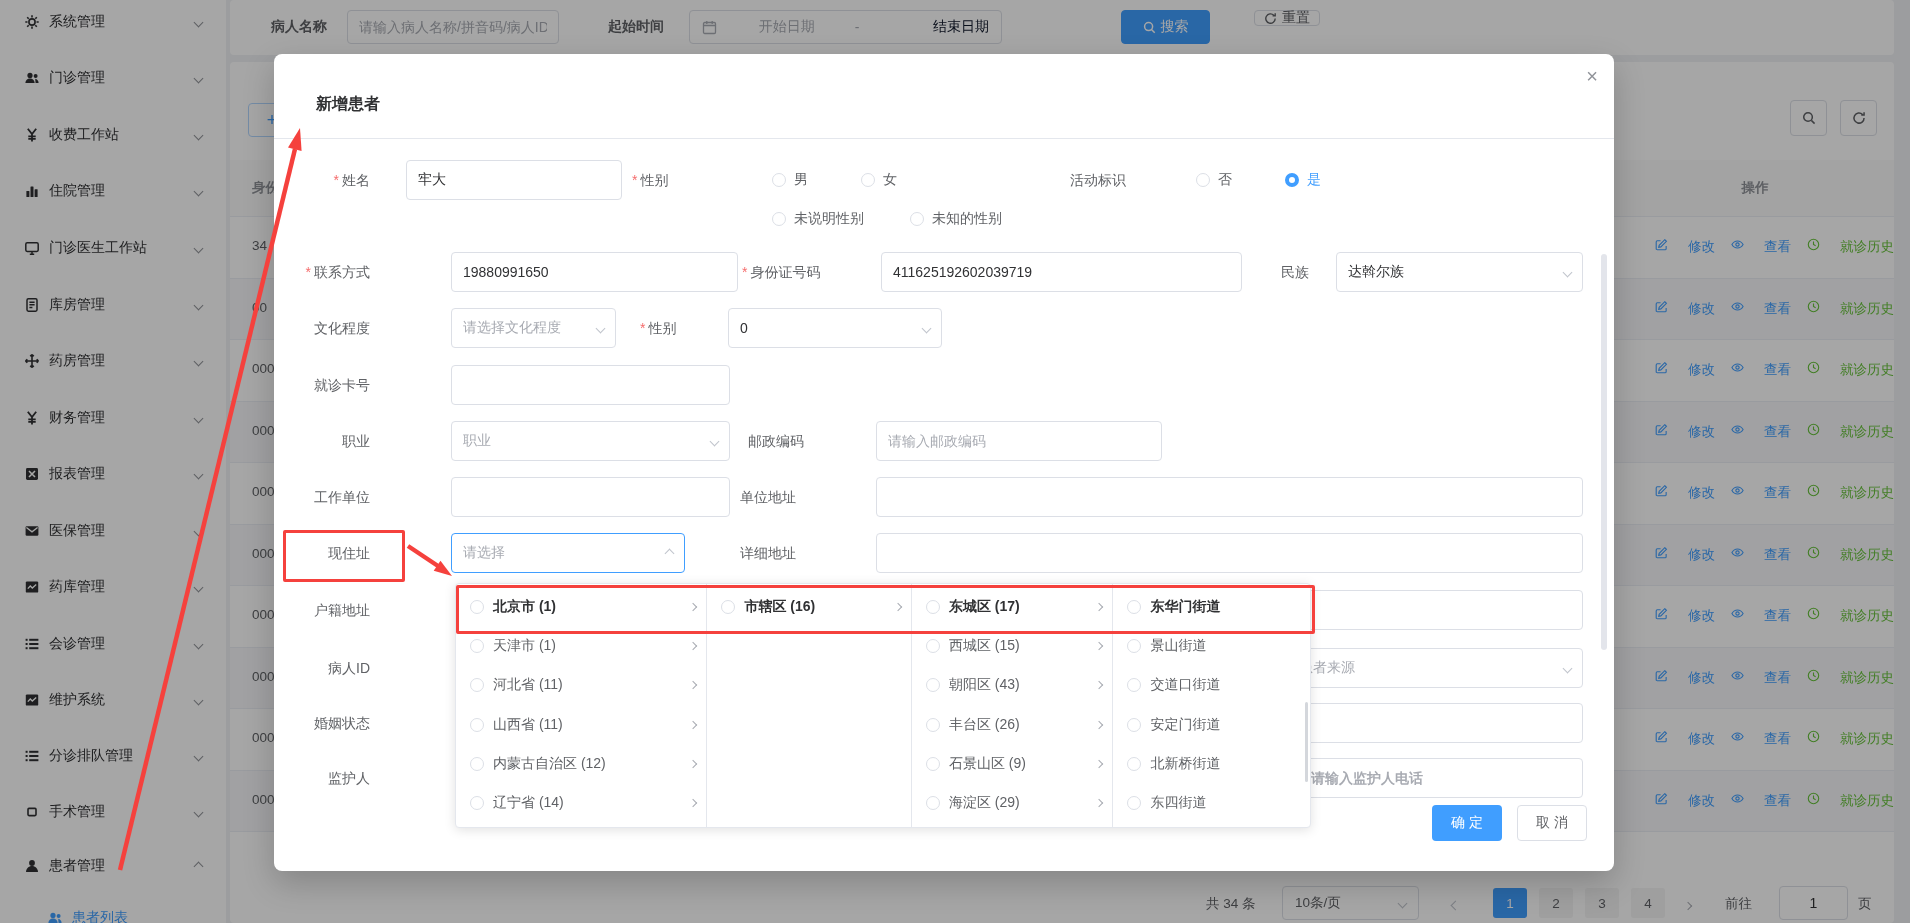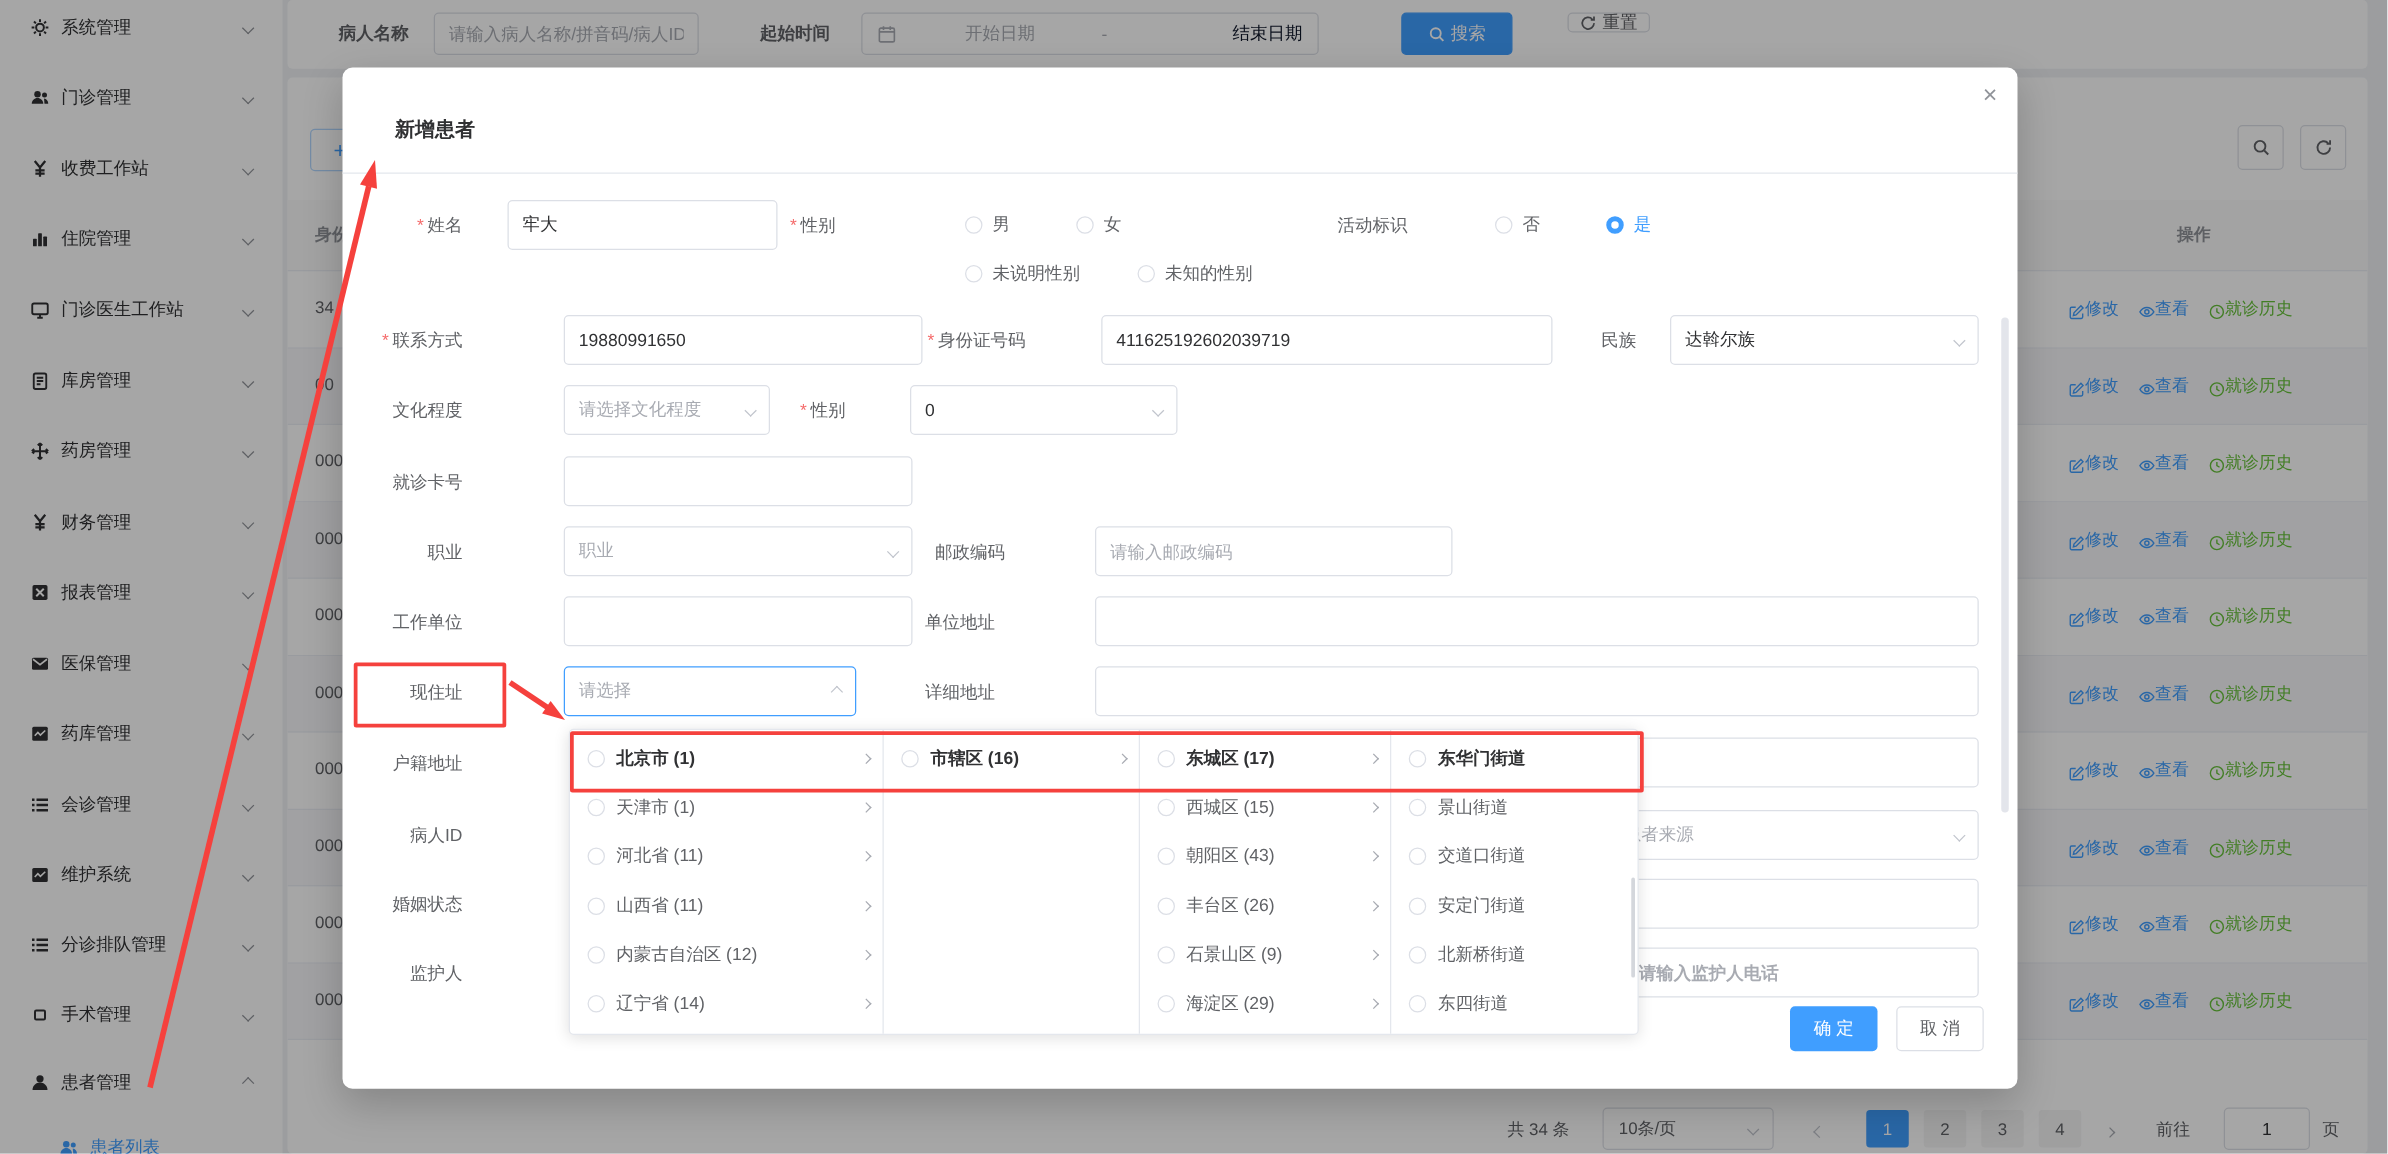--- a/index.html
+++ b/index.html
@@ -42,21 +42,21 @@
   .radio{width:14px;height:14px;border:1px solid #dcdfe6;border-radius:50%;background:#fff;display:inline-block;box-sizing:border-box;flex:none}
   .radio.on{border:4.5px solid #409eff}
   .ropt .rl{font-size:14px;color:#606266;margin-left:8px}
   .ropt .rl.blue{color:#409eff}
   
   .thead{position:absolute;background:#fafafa;border-bottom:1px solid #ebeef5;box-sizing:border-box}
   .trow{height:61.5px;border-bottom:1px solid #ebeef5;box-sizing:border-box;position:relative}
   .trow:nth-child(even){background:#f7f8fa}
   .idcell{position:absolute;left:22px;top:21px;width:24px;overflow:hidden;white-space:nowrap;font-size:13.5px;color:#606266}
   .acts{position:absolute;left:1425px;top:21px;display:flex;gap:16px;align-items:center;white-space:nowrap}
-  .alink{display:inline-flex;align-items:flex-end;gap:0;font-size:13.5px;cursor:pointer}
+  .alink{display:inline-flex;align-items:flex-start;gap:20px;font-size:13.5px;cursor:pointer}
   .alink.blue{color:#409eff}.alink.green{color:#67c23a}
   
   .pgtxt{position:absolute;font-size:13.5px;color:#606266}
   .pgbox{position:absolute;box-sizing:border-box;border:1px solid #dcdfe6;border-radius:4px;background:#fff;
          display:flex;align-items:center;font-size:13.5px;color:#606266}
   .pnum{position:absolute;width:34px;height:30px;border-radius:3px;background:#f4f4f5;color:#606266;
         display:flex;align-items:center;justify-content:center;font-size:13.5px;cursor:pointer}
   .pnum.on{background:#409eff;color:#fff}
   
   .overlay{position:absolute;inset:0;background:rgba(0,0,0,.35);z-index:10}
@@ -267,21 +267,21 @@
         </svg>
       </span>
       <span>患者列表</span>
     </div>
 </div>
 
 <div class="card" style="left:230px;top:0;width:1664px;height:55px">
   <span class="abs blabel" style="left:41px;top:18px">病人名称</span>
   <input class="inp small" style="left: 117px; top: 10px; width: 212px;" placeholder="请输入病人名称/拼音码/病人ID">
   <span class="abs blabel" style="left:378px;top:18px">起始时间</span>
-  <div class="abs" style="left:459px;top:10px;width:366px;height:34px;border:1px solid #dcdfe6;border-radius:4px;box-sizing:border-box;display:flex;align-items:center;padding:0 12px;background:#fff">
+  <div class="abs" style="left:459px;top:10px;width:313px;height:34px;border:1px solid #dcdfe6;border-radius:4px;box-sizing:border-box;display:flex;align-items:center;padding:0 12px;background:#fff">
     <span style="display:inline-flex;margin-right:8px">
         <svg class="i" width="15" height="15" viewBox="0 0 15 15" fill="none" stroke="#a8abb2" stroke-width="1.3">
           <rect x="1.5" y="2.5" width="12" height="11" rx="1.2"></rect>
           <path d="M1.5 5.5h12M4.8 1v3M10.2 1v3"></path>
         </svg>
       </span>
     <span style="flex:1;text-align:center;color:#a8abb2">开始日期</span>
     <span style="color:#a8abb2;padding:0 6px">-</span>
     <span style="flex:1;text-align:right;color:#0f172a">结束日期</span>
   </div>

